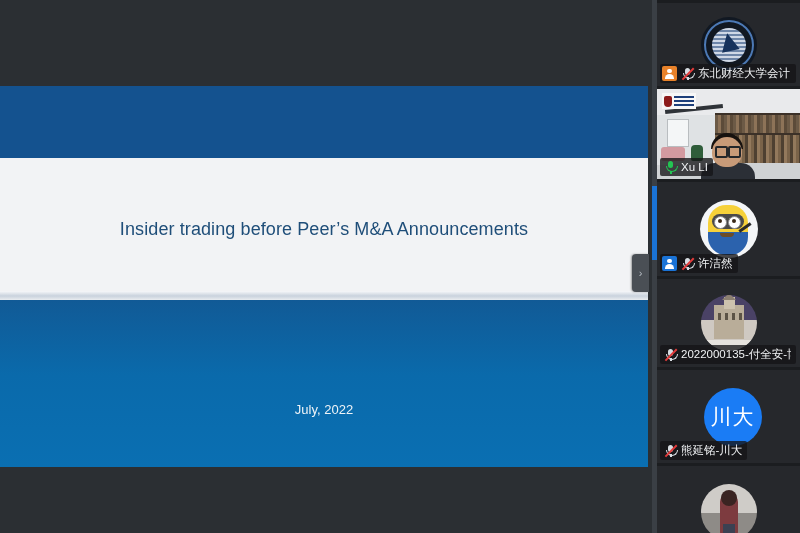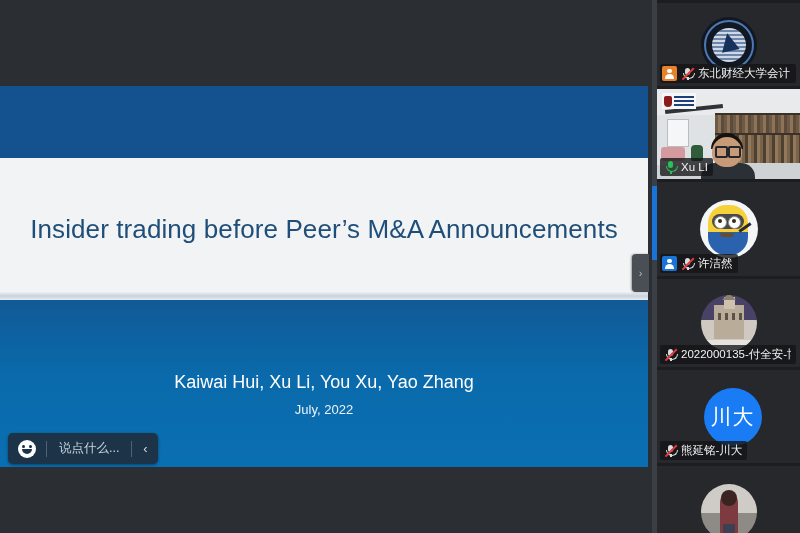--- a/index.html
+++ b/index.html
@@ -36,21 +36,21 @@
     position:absolute;left:0;top:214px;width:100%;height:167px;
     background:#0a68a8;
   }
   .band-bottom:after{
     content:"";position:absolute;inset:0;
     background:linear-gradient(180deg,#115a96 0%,#0a6aab 45%,#0a6fb2 100%);
   }
   .slide-title{
     position:absolute;left:0;top:72px;width:100%;height:142px;
     display:flex;align-items:center;justify-content:center;
-    color:#1f4e79;font-size:26px;letter-spacing:.1px;
+    color:#1f4e79;font-size:18px;letter-spacing:.1px;
     white-space:nowrap;z-index:2;
   }
   .slide-authors{
     position:absolute;left:0;top:286px;width:100%;
     text-align:center;color:#ffffff;font-size:18px;z-index:2;
   }
   .slide-date{
     position:absolute;left:0;top:316px;width:100%;
     text-align:center;color:#eef3f7;font-size:13px;z-index:2;
   }
@@ -292,33 +292,23 @@
 
   <div class="stage">
 
     <div class="slide">
       <div class="band-top"></div>
       <div class="band-mid"></div>
       <div class="band-sep"></div>
       <div class="band-bottom"></div>
 
       <div class="slide-title">Insider trading before Peer’s M&amp;A Announcements</div>
-      <div class="slide-authors">Kaiwai Hui, Xu Li, You Xu, Yao Zhang</div>
       <div class="slide-date">July, 2022</div>
     </div>
 
-    <div class="chat-bar">
-      <div class="chat-emoji">
-        <div class="smiley"></div>
-      </div>
-      <div class="chat-div"></div>
-      <div class="chat-input">说点什么...</div>
-      <div class="chat-div"></div>
-      <div class="chat-collapse">‹</div>
-    </div>
 
     <div class="panel-handle">›</div>
   </div>
 
   <div class="strip">
 
     <div class="scrolltrack">
       <div class="scrollthumb"></div>
     </div>
 

